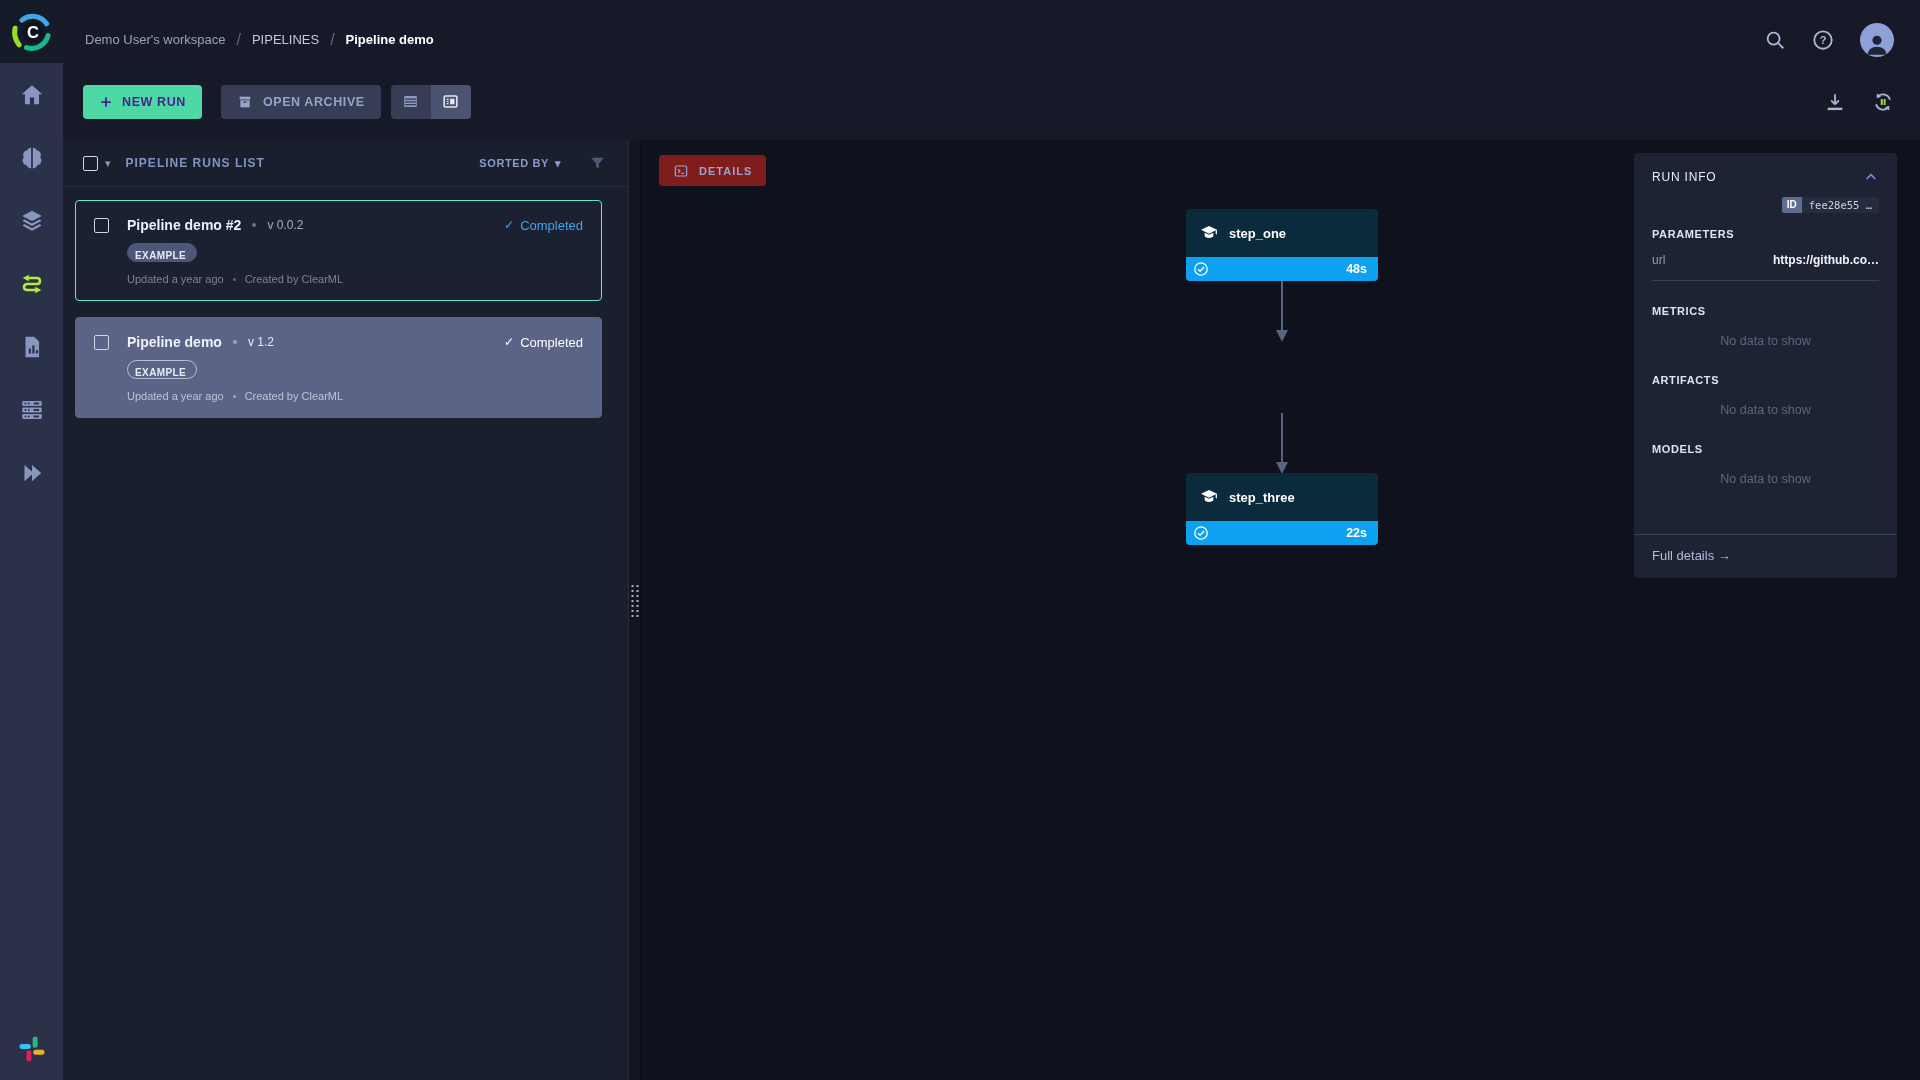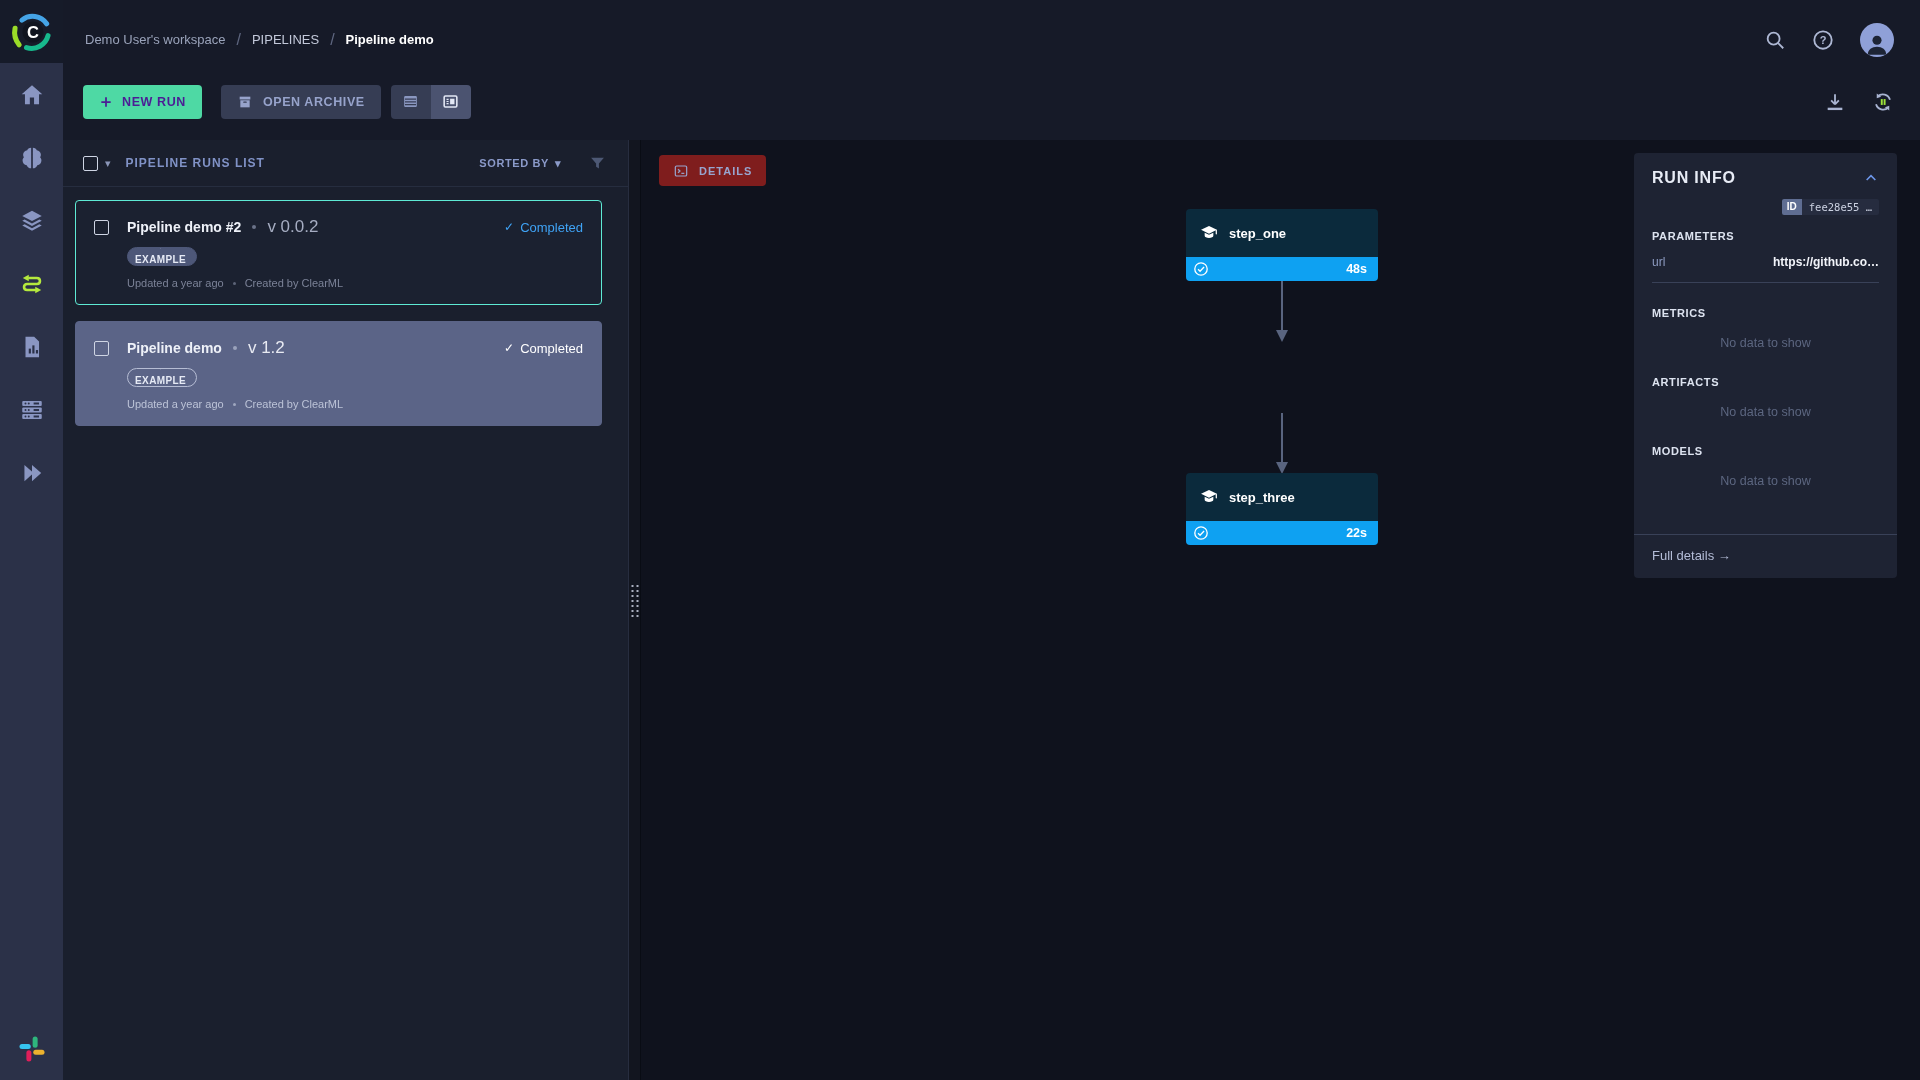--- a/index.html
+++ b/index.html
@@ -67,21 +67,21 @@
   .funnel svg { width:100%; height:100%; }
 
   .cards { padding-top:13px; }
   .card { margin:0 26px 16px 12px; background:#1b2130; border:1px solid #5eead4; border-radius:4px;
           padding:16px 18px 15px 18px; cursor:pointer; }
   .card.selected { background:#5b6487; border-color:#5b6487; }
   .card-top { display:flex; align-items:center; }
   .card-title { margin-left:18px; font-size:14px; font-weight:bold; color:#eef1f8; }
   .dot-sep { width:4px; height:4px; border-radius:50%; background:#6a7288; margin:0 11px; flex:none; }
   .card.selected .dot-sep { background:#9aa2bb; }
-  .card-version { font-size:17px; color:#a6adc2; }
+  .card-version { font-size:12px; color:#a6adc2; }
   .card.selected .card-version { color:#e8eaf2; }
   .card-status { margin-left:auto; display:flex; align-items:center; gap:6px; font-size:13px; color:#3fa3f5; }
   .card-status .chk { font-size:12px; }
   .card.selected .card-status { color:#ffffff; }
   .tag-row { margin:10px 0 0 33px; display:flex; }
   .tag { display:flex; align-items:center; gap:5px; height:19px; padding:0 10px 0 7px; border-radius:10px;
          background:#4d5778; border:1px solid #4d5778; font-size:10px; font-weight:bold; color:#e6eaf5; letter-spacing:.4px;flex-direction:column; }
   .tag svg { width:11px; height:11px; color:#aab3cc; }
   .card.selected .tag { background:transparent; border:1px solid #b6bdd4; }
   .meta-row { margin:11px 0 0 33px; display:flex; align-items:center; gap:9px; font-size:11px; color:#7b8297; }
@@ -100,21 +100,21 @@
   .node-header svg { width:20px; height:20px; flex:none; }
   .node-bar { height:24px; background:#0ea1f2; border-radius:0 0 4px 4px; display:flex; align-items:center; padding:0 7px; }
   .node-bar svg { width:16px; height:16px; }
   .duration { margin-left:auto; font-size:12.5px; font-weight:bold; color:#fff; padding-right:4px; }
   .dag-arrow { position:absolute; left:631px; width:20px; height:62px; }
 
   
   .run-info { position:absolute; top:13px; right:23px; width:263px; height:425px; background:#1e2333; border-radius:4px; }
   .ri-body { padding:16px 18px 0 18px; }
   .ri-header { display:flex; align-items:center; }
-  .ri-title { font-size:16px; font-weight:bold; letter-spacing:.8px; color:#e8ecf6; }
+  .ri-title { font-size:12px; font-weight:normal; letter-spacing:.8px; color:#e8ecf6; }
   .ri-collapse { margin-left:auto; width:16px; height:16px; color:#6d96ea; cursor:pointer; }
   .ri-collapse svg { width:100%; height:100%; }
   .ri-id-row { margin-top:12px; display:flex; justify-content:flex-end; }
   .id-chip { background:#5f6d92; color:#fff; font-size:10px; font-weight:bold; padding:2px 5px; border-radius:2px 0 0 2px; }
   .id-val { background:#262c3f; color:#ccd2e2; font-family:"DejaVu Sans Mono", monospace; font-size:10.5px;
             padding:2px 7px; border-radius:0 2px 2px 0; max-width:150px; white-space:nowrap; }
   .ri-sec-title { font-size:11px; font-weight:bold; letter-spacing:.6px; color:#dde3f0; }
   .mt15 { margin-top:15px; } .mt24 { margin-top:24px; } .mt26 { margin-top:26px; }
   .param-row { margin-top:13px; display:flex; align-items:flex-end; font-size:12px; }
   .param-name { color:#8d9bc2; }

